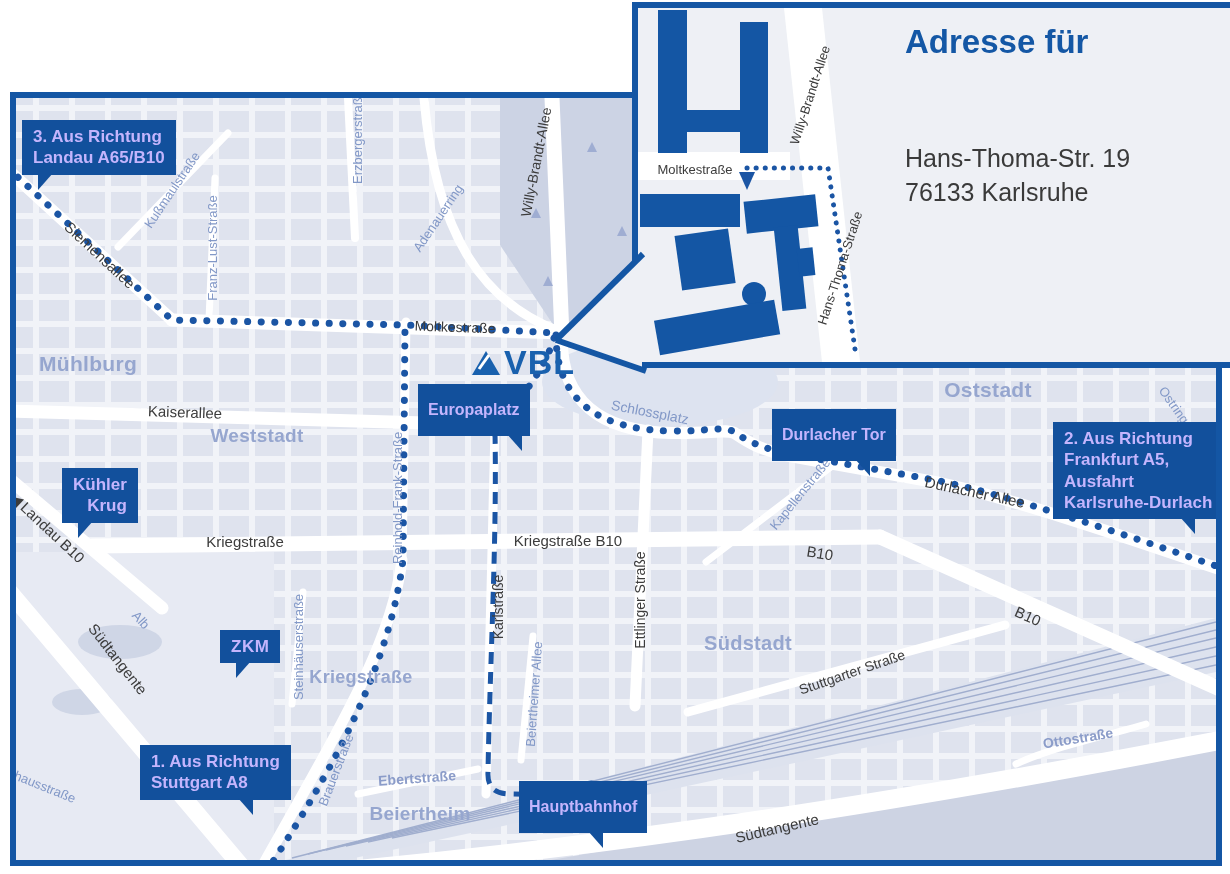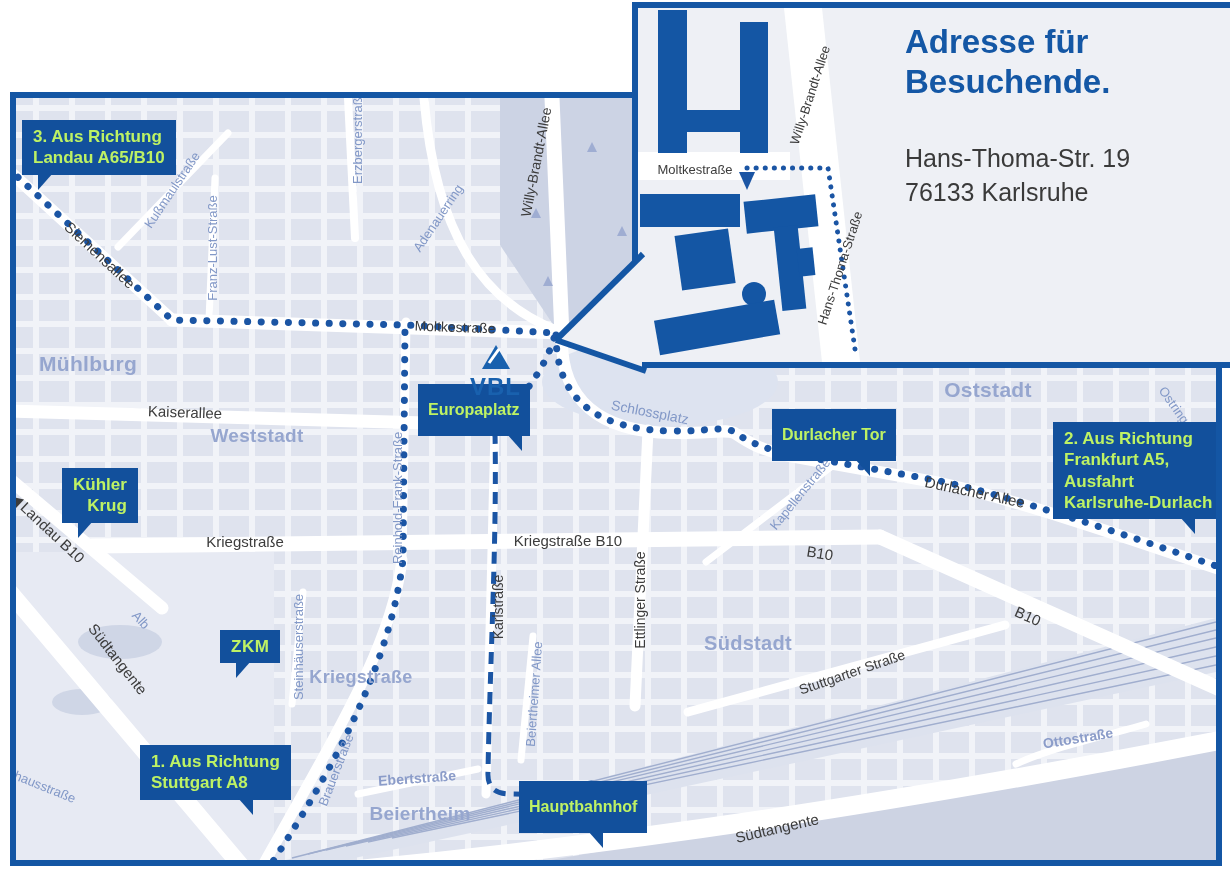--- a/index.html
+++ b/index.html
@@ -11,31 +11,31 @@
   .map-border{position:absolute;left:10px;top:92px;width:1212px;height:774px;box-sizing:border-box;
               border:6px solid #1456a4;z-index:5;pointer-events:none;}
   
   .lbl{position:absolute;white-space:nowrap;transform:translate(-50%,-50%) rotate(var(--r,0deg));}
   .st-dark{color:#3c3c3c;font-size:14px;}
   .st-dark.big{font-size:15px;}
   .st-blue{color:#8298c7;font-size:13px;}
   .st-blue.bold{font-weight:bold;color:#8b9cc9;}
   .district{color:#96a6cf;font-weight:bold;font-size:20px;letter-spacing:.3px;}
   
-  .box{position:absolute;background:#12509c;color:#bef264;font-weight:bold;font-size:17px;
+  .box{position:absolute;background:#12509c;color:#c4b5fd;font-weight:bold;font-size:17px;
        line-height:1.25;padding:6px 11px;}
   .box .ln{display:block;}
   .box.small{font-size:16px;padding:16px 10px;}
   .box.center{text-align:right;}
   .box::after{content:"";position:absolute;width:0;height:0;}
   .tail-bl::after{left:16px;bottom:-15px;border-top:17px solid #12509c;border-right:15px solid transparent;}
   .tail-br::after{right:var(--tr,20px);bottom:-15px;border-top:17px solid #12509c;border-left:15px solid transparent;}
   
   .vbl{position:absolute;display:flex;align-items:center;gap:2px;color:#1961ae;
-       font-size:24px;font-weight:bold;letter-spacing:1px;z-index:4;flex-direction:column;}
+       font-size:34px;font-weight:bold;letter-spacing:1px;z-index:4;}
   
   .inset{position:absolute;left:632px;top:2px;width:604px;height:366px;box-sizing:border-box;
          border:6px solid #1456a4;background:#eef0f5;z-index:6;}
   .inset-tail{position:absolute;left:0;top:0;z-index:7;pointer-events:none;}
   .inset .heading{position:absolute;left:267px;top:14px;color:#1457a5;font-weight:bold;
                   font-size:33px;line-height:1.2;}
   .inset .addr{position:absolute;left:267px;top:134px;color:#3a3a3a;font-size:25px;line-height:1.35;}
   .inset .ilbl{position:absolute;white-space:nowrap;color:#3c3c3c;font-size:13px;
                transform:translate(-50%,-50%) rotate(var(--r,0deg));}
   .arrow-w{display:inline-block;width:0;height:0;border-top:6px solid transparent;
@@ -224,21 +224,20 @@
         <rect x="160" y="240" width="16" height="28" transform="rotate(-6 168 254)"></rect>
         <circle cx="116" cy="286" r="12"></circle>
         <rect x="18" y="302" width="122" height="35" transform="rotate(-10 79 319)"></rect>
       </g>
 
       <path d="M109,160 L190,160 L218,348" stroke="#1b55a4" fill="none" stroke-width="5" stroke-linecap="round" stroke-dasharray="0.1 9"></path>
       <polygon points="101,164 117,164 109,182" fill="#1b55a4"></polygon>
     </svg>
     <div class="heading">
       <span style="display:block">Adresse für</span>
-      <span style="display:block">Besuchende.</span>
     </div>
     <div class="addr">
       <span style="display:block">Hans-Thoma-Str. 19</span>
       <span style="display:block">76133 Karlsruhe</span>
     </div>
     <div class="ilbl" style="left:57px;top:161px">Moltkestraße</div>
     <div class="ilbl" style="left:172px;top:87px;--r:-72deg">Willy-Brandt-Allee</div>
     <div class="ilbl" style="left:202px;top:260px;--r:-72deg">Hans-Thoma-Straße</div>
   </div>
 

